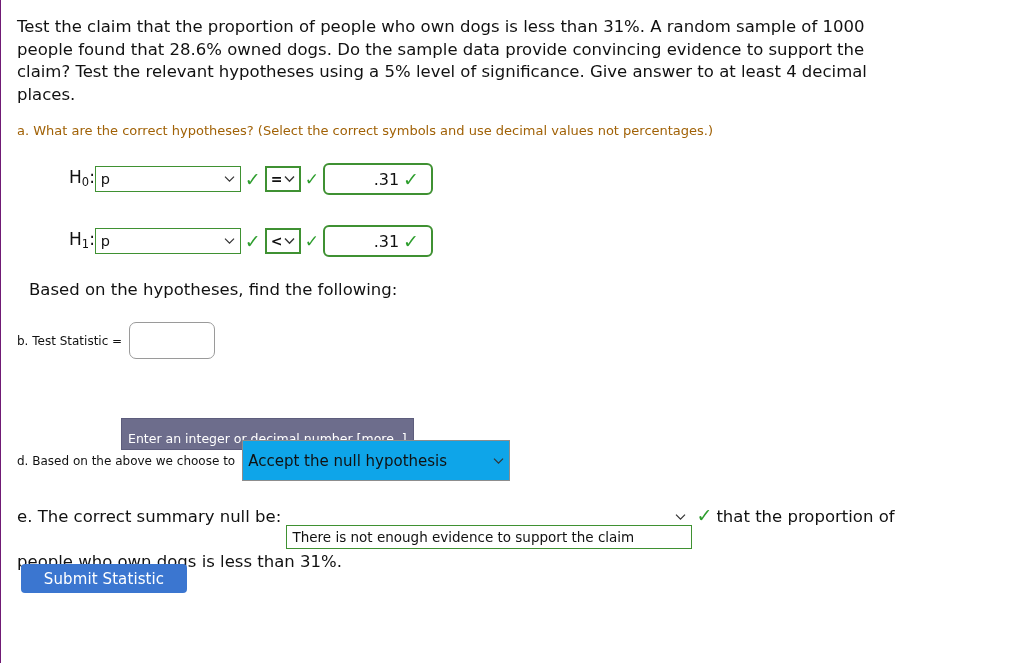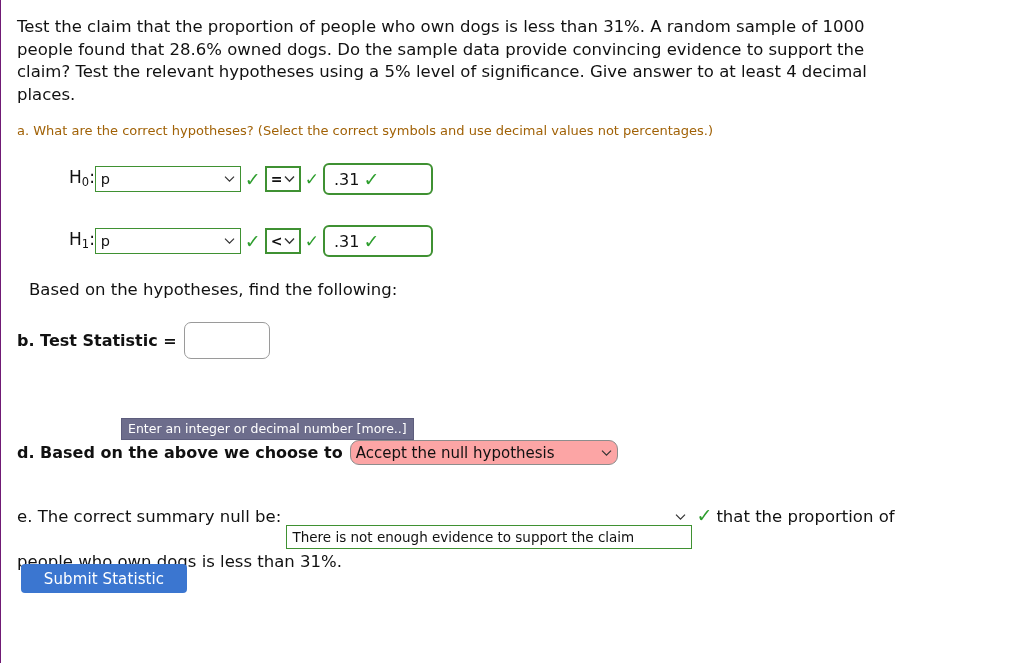--- a/index.html
+++ b/index.html
@@ -115,21 +115,21 @@
     width: 110px;
     height: 32px;
     box-sizing: border-box;
     border: 2px solid #3f9132;
     border-radius: 6px;
     background: #ffffff;
     font-size: 16px;
     color: #111111;
     display: flex;
     align-items: center;
-    justify-content: flex-start;
+    justify-content: flex-end;
     padding: 0 8px 0 9px;
   }
   .tick {
     color: #2e9e2e;
     font-size: 19px;
     font-weight: bold;
     line-height: 1;
     margin: 0 4px;
     font-family: "DejaVu Sans", sans-serif;
   }
@@ -148,24 +148,23 @@
     position: absolute;
     display: flex;
     align-items: center;
     white-space: nowrap;
   }
   #row-b { left: 16px; top: 322px; }
   #row-c { left: 16px; top: 383px; }
   #row-d { left: 16px; top: 440px; }
 
   .row-label {
-    font-size: 16px;
+    font-size: 12px;
     color: #111111;
     margin-right: 7px;
-    font-weight: bold;
   }
   .input-plain {
     width: 86px;
     height: 37px;
     box-sizing: border-box;
     border: 1.5px solid #9a9a9a;
     border-radius: 7px;
     background: #ffffff;
   }
   .input-focus {
@@ -177,38 +176,38 @@
     background: #ffffff;
   }
   .tooltip {
     position: absolute;
     left: 120px;
     top: 418px;
     background: #6d6d8c;
     color: #ffffff;
     font-size: 12.5px;
     line-height: 17px;
-    padding: 1px 6px 2px 6px;
+    padding: 11px 6px 2px 6px;
     white-space: nowrap;
     border: 1px solid #5d5d7c;
     box-sizing: border-box;
   }
 
   .sel-decision {
     width: 268px;
-    height: 25px;
+    height: 41px;
     box-sizing: border-box;
     border: 1.5px solid #8d8d8d;
-    background: #fca5a5;
+    background: #0ea5e9;
     font-size: 15px;
     color: #111111;
     padding: 0 20px 0 5px;
     display: flex;
     align-items: center;
-    border-radius: 9px;
+    border-radius: 0;
   }
 
   .e-block {
     position: absolute;
     left: 16px;
     top: 485px;
     width: 900px;
     font-size: 16.5px;
     line-height: 25px;
     color: #111111;

